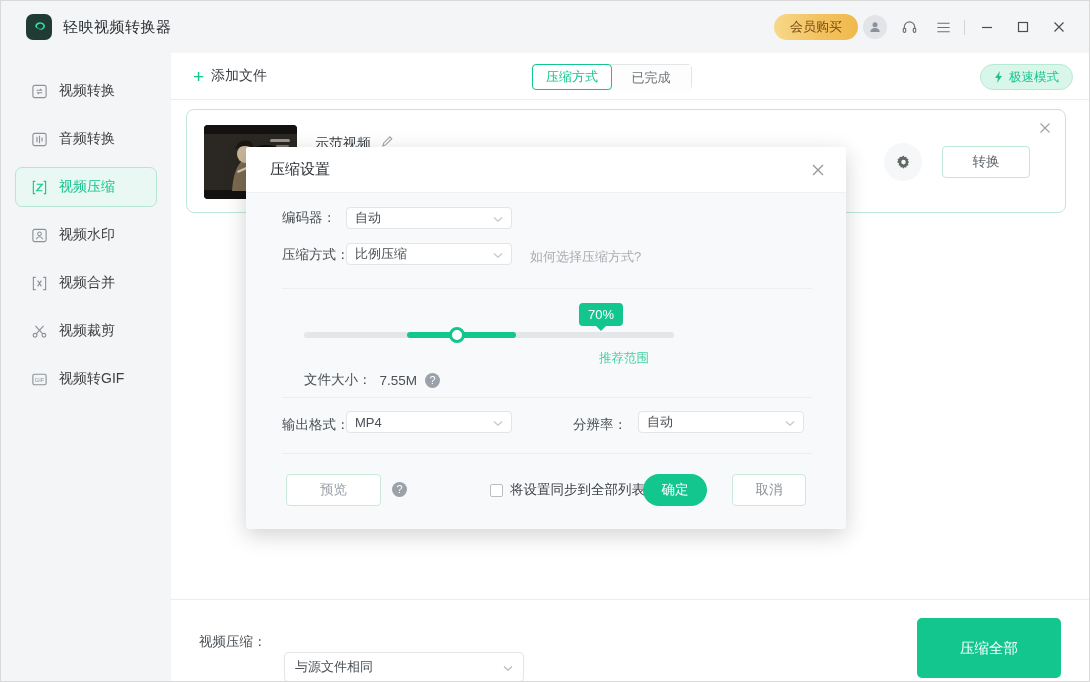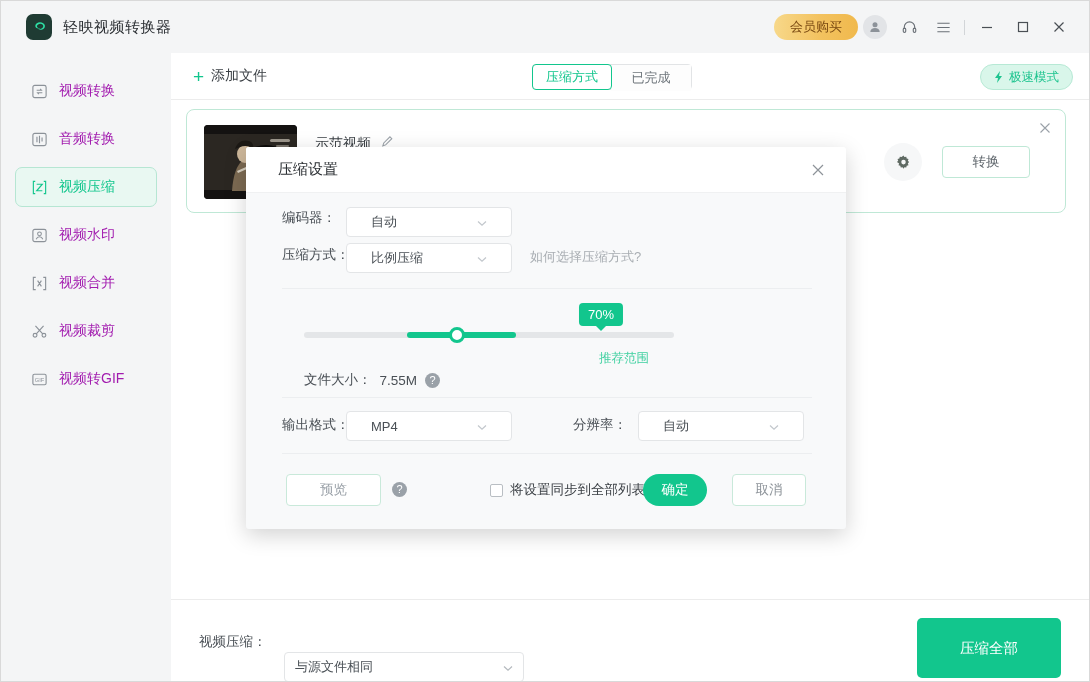--- a/index.html
+++ b/index.html
@@ -70,21 +70,21 @@
     position: absolute; left: 0; top: 52px;
     width: 170px; height: 630px;
     background: #f4f5f6;
     padding-top: 18px;
   }
   .side-item {
     display: flex; align-items: center;
     height: 40px; margin: 0 14px 8px 14px;
     padding-left: 14px;
     border-radius: 7px;
-    color: #a21caf; font-size: 14px;
+    color: #404040; font-size: 14px;
     cursor: pointer;
     border: 1px solid transparent;
   }
   .side-item .si-ico {
     width: 18px; height: 18px; margin-right: 11px;
     display: flex; align-items: center; justify-content: center;
   }
   .side-item.active {
     background: #e9f8f2;
     border: 1px solid #b6e6d3;
@@ -216,35 +216,34 @@
     background: #f8f9fa;
     border-radius: 3px;
     box-shadow: 0 6px 22px rgba(0,0,0,.18);
     z-index: 50;
   }
   .dlg-head {
     height: 46px; background: #ffffff;
     display: flex; align-items: center;
     border-radius: 3px 3px 0 0;
     border-bottom: 1px solid #f0f1f2;
-    padding-left: 8px;
   }
   .dlg-title { margin-left: 24px; font-size: 15px; color: #2b2f33; }
   .dlg-x {
     margin-left: auto; margin-right: 16px;
     width: 24px; height: 24px; cursor: pointer;
     display: flex; align-items: center; justify-content: center;
   }
 
   .frow { position: absolute; display: flex; align-items: center; }
   .flabel { font-size: 13.5px; color: #4a5056; }
   .fselect {
-    height: 30px; border: 1px solid #e3e5e7; border-radius: 4px;
+    height: 22px; border: 1px solid #e3e5e7; border-radius: 4px;
     background: #fff; display: flex; align-items: center;
-    padding: 0 24px; font-size: 13px; color: #4a5056; cursor: pointer;
+    padding: 0 8px; font-size: 13px; color: #4a5056; cursor: pointer;
   }
   .fselect .cav { margin-left: auto; }
   .hint { font-size: 13px; color: #a8adb2; }
 
   .sep {
     position: absolute; left: 35px; width: 530px; height: 1px;
     background: #eceef0;
   }
 
   

